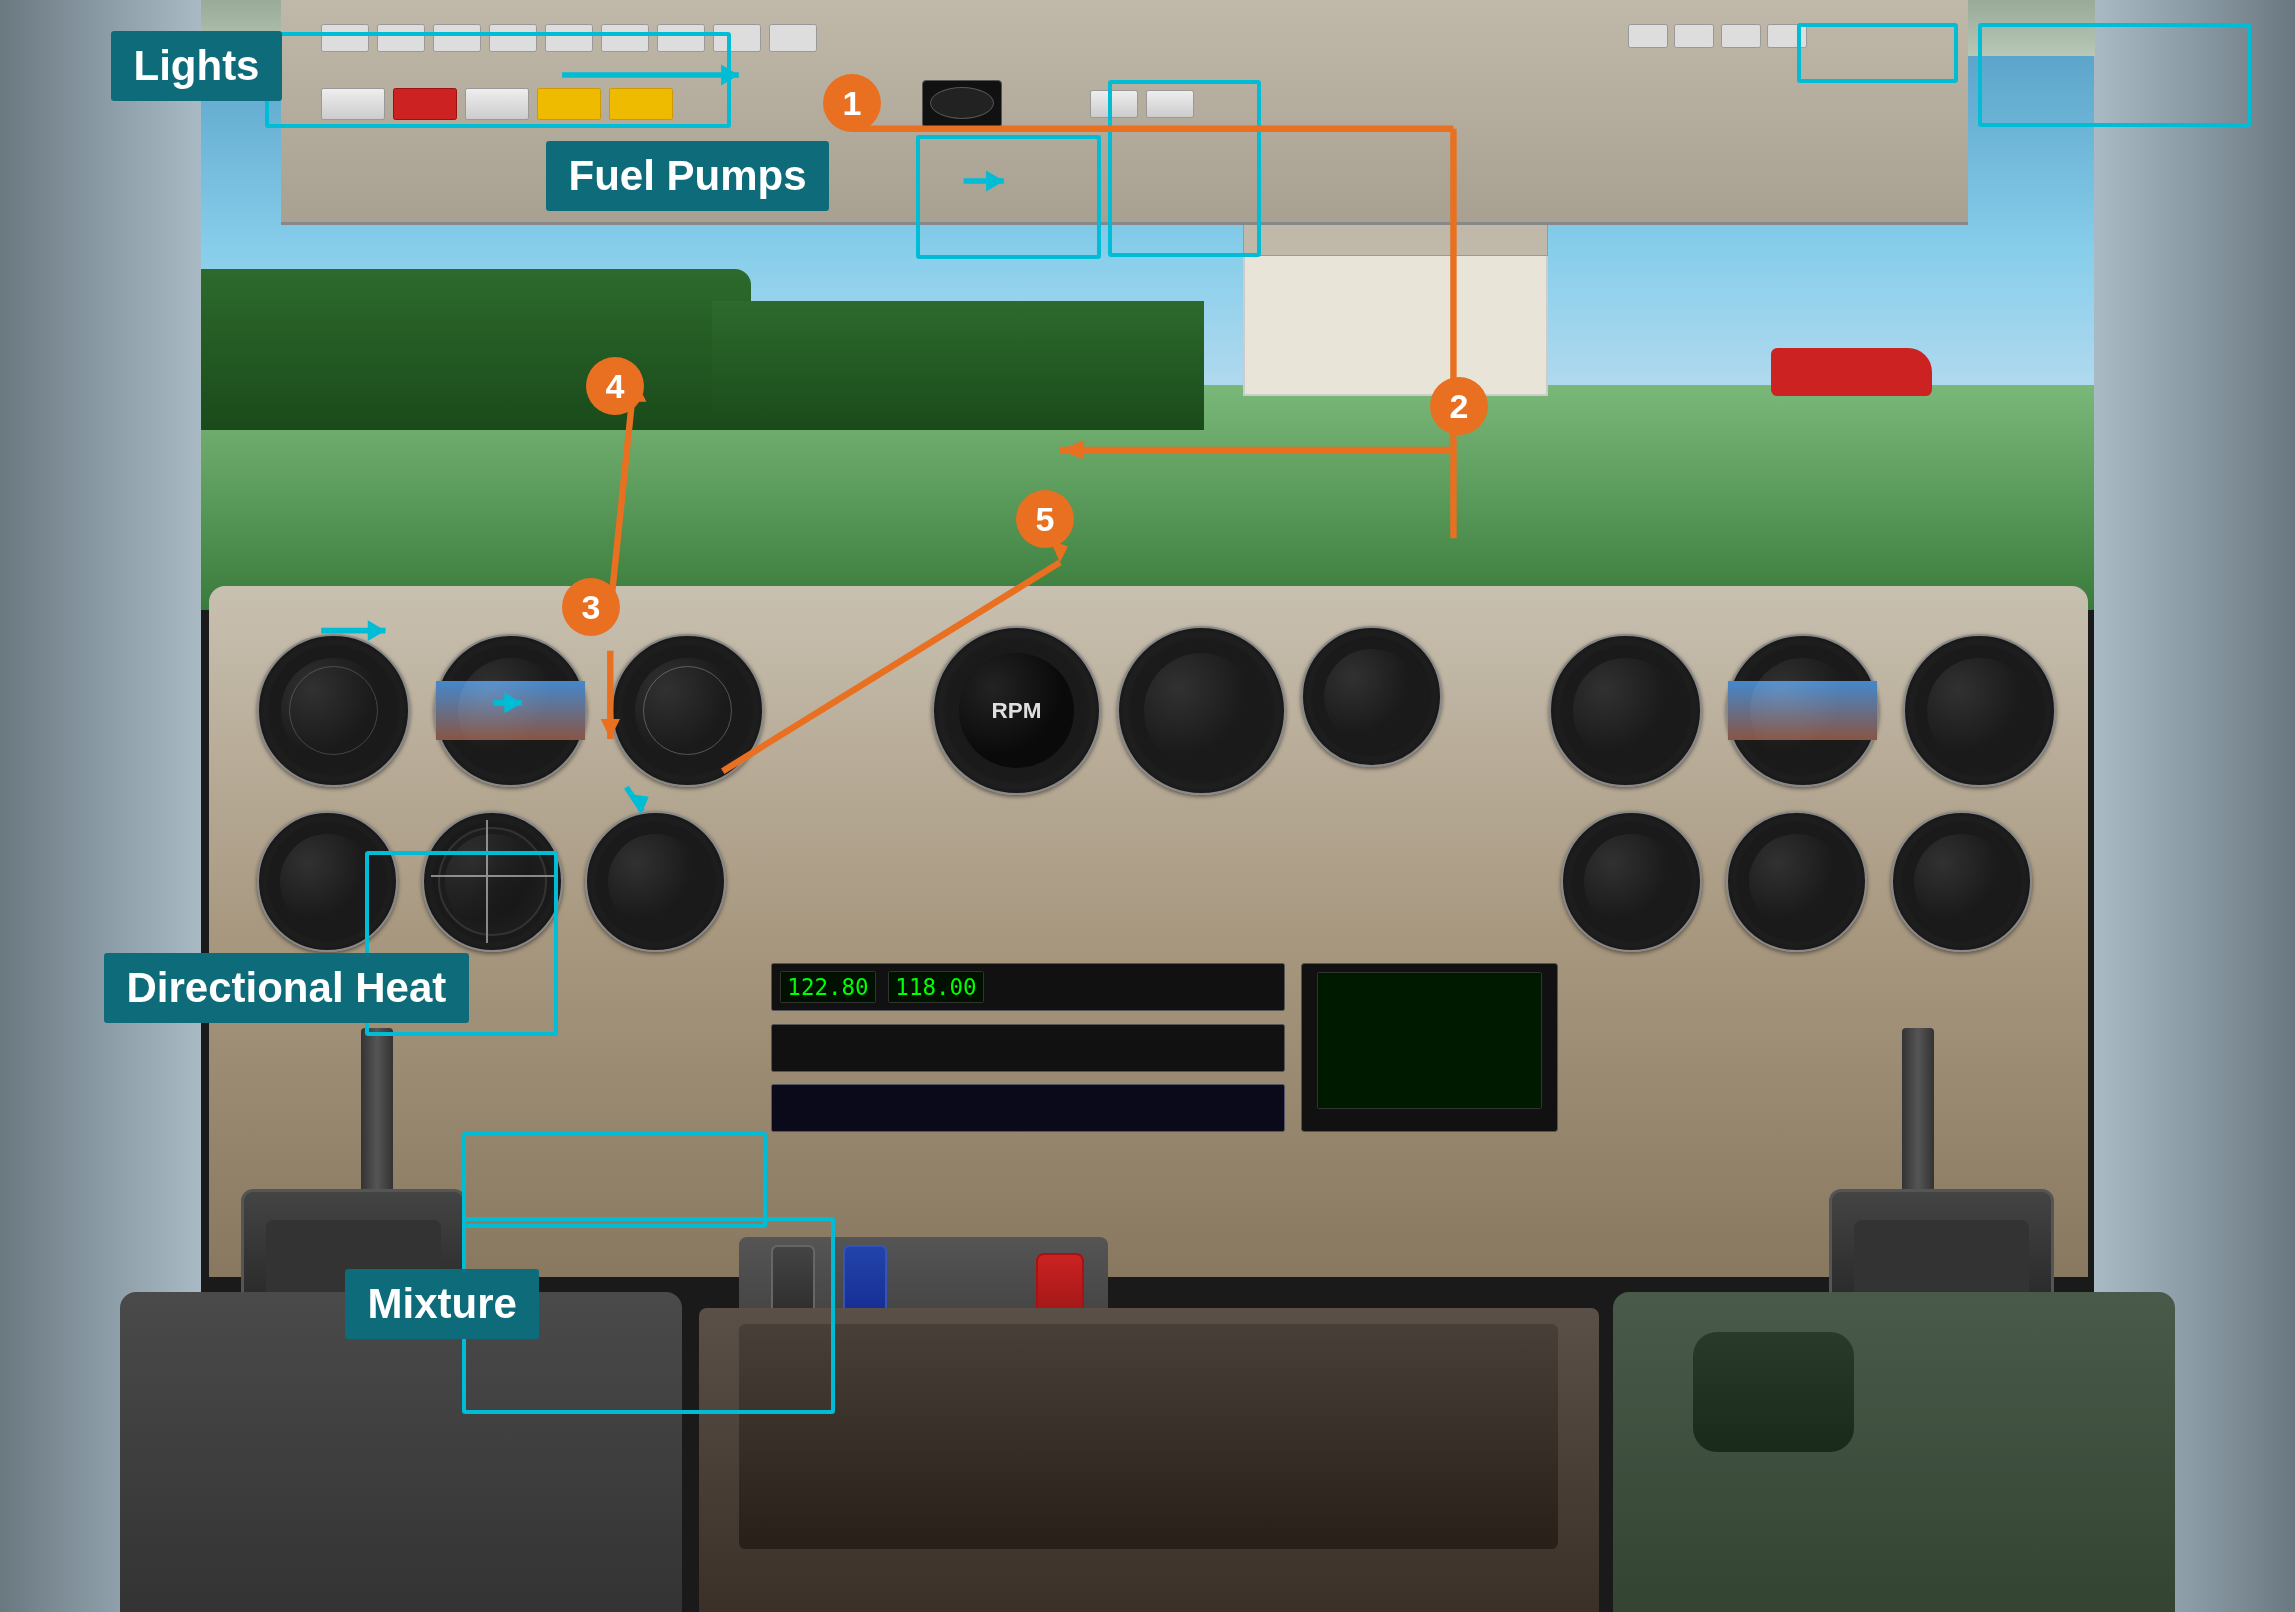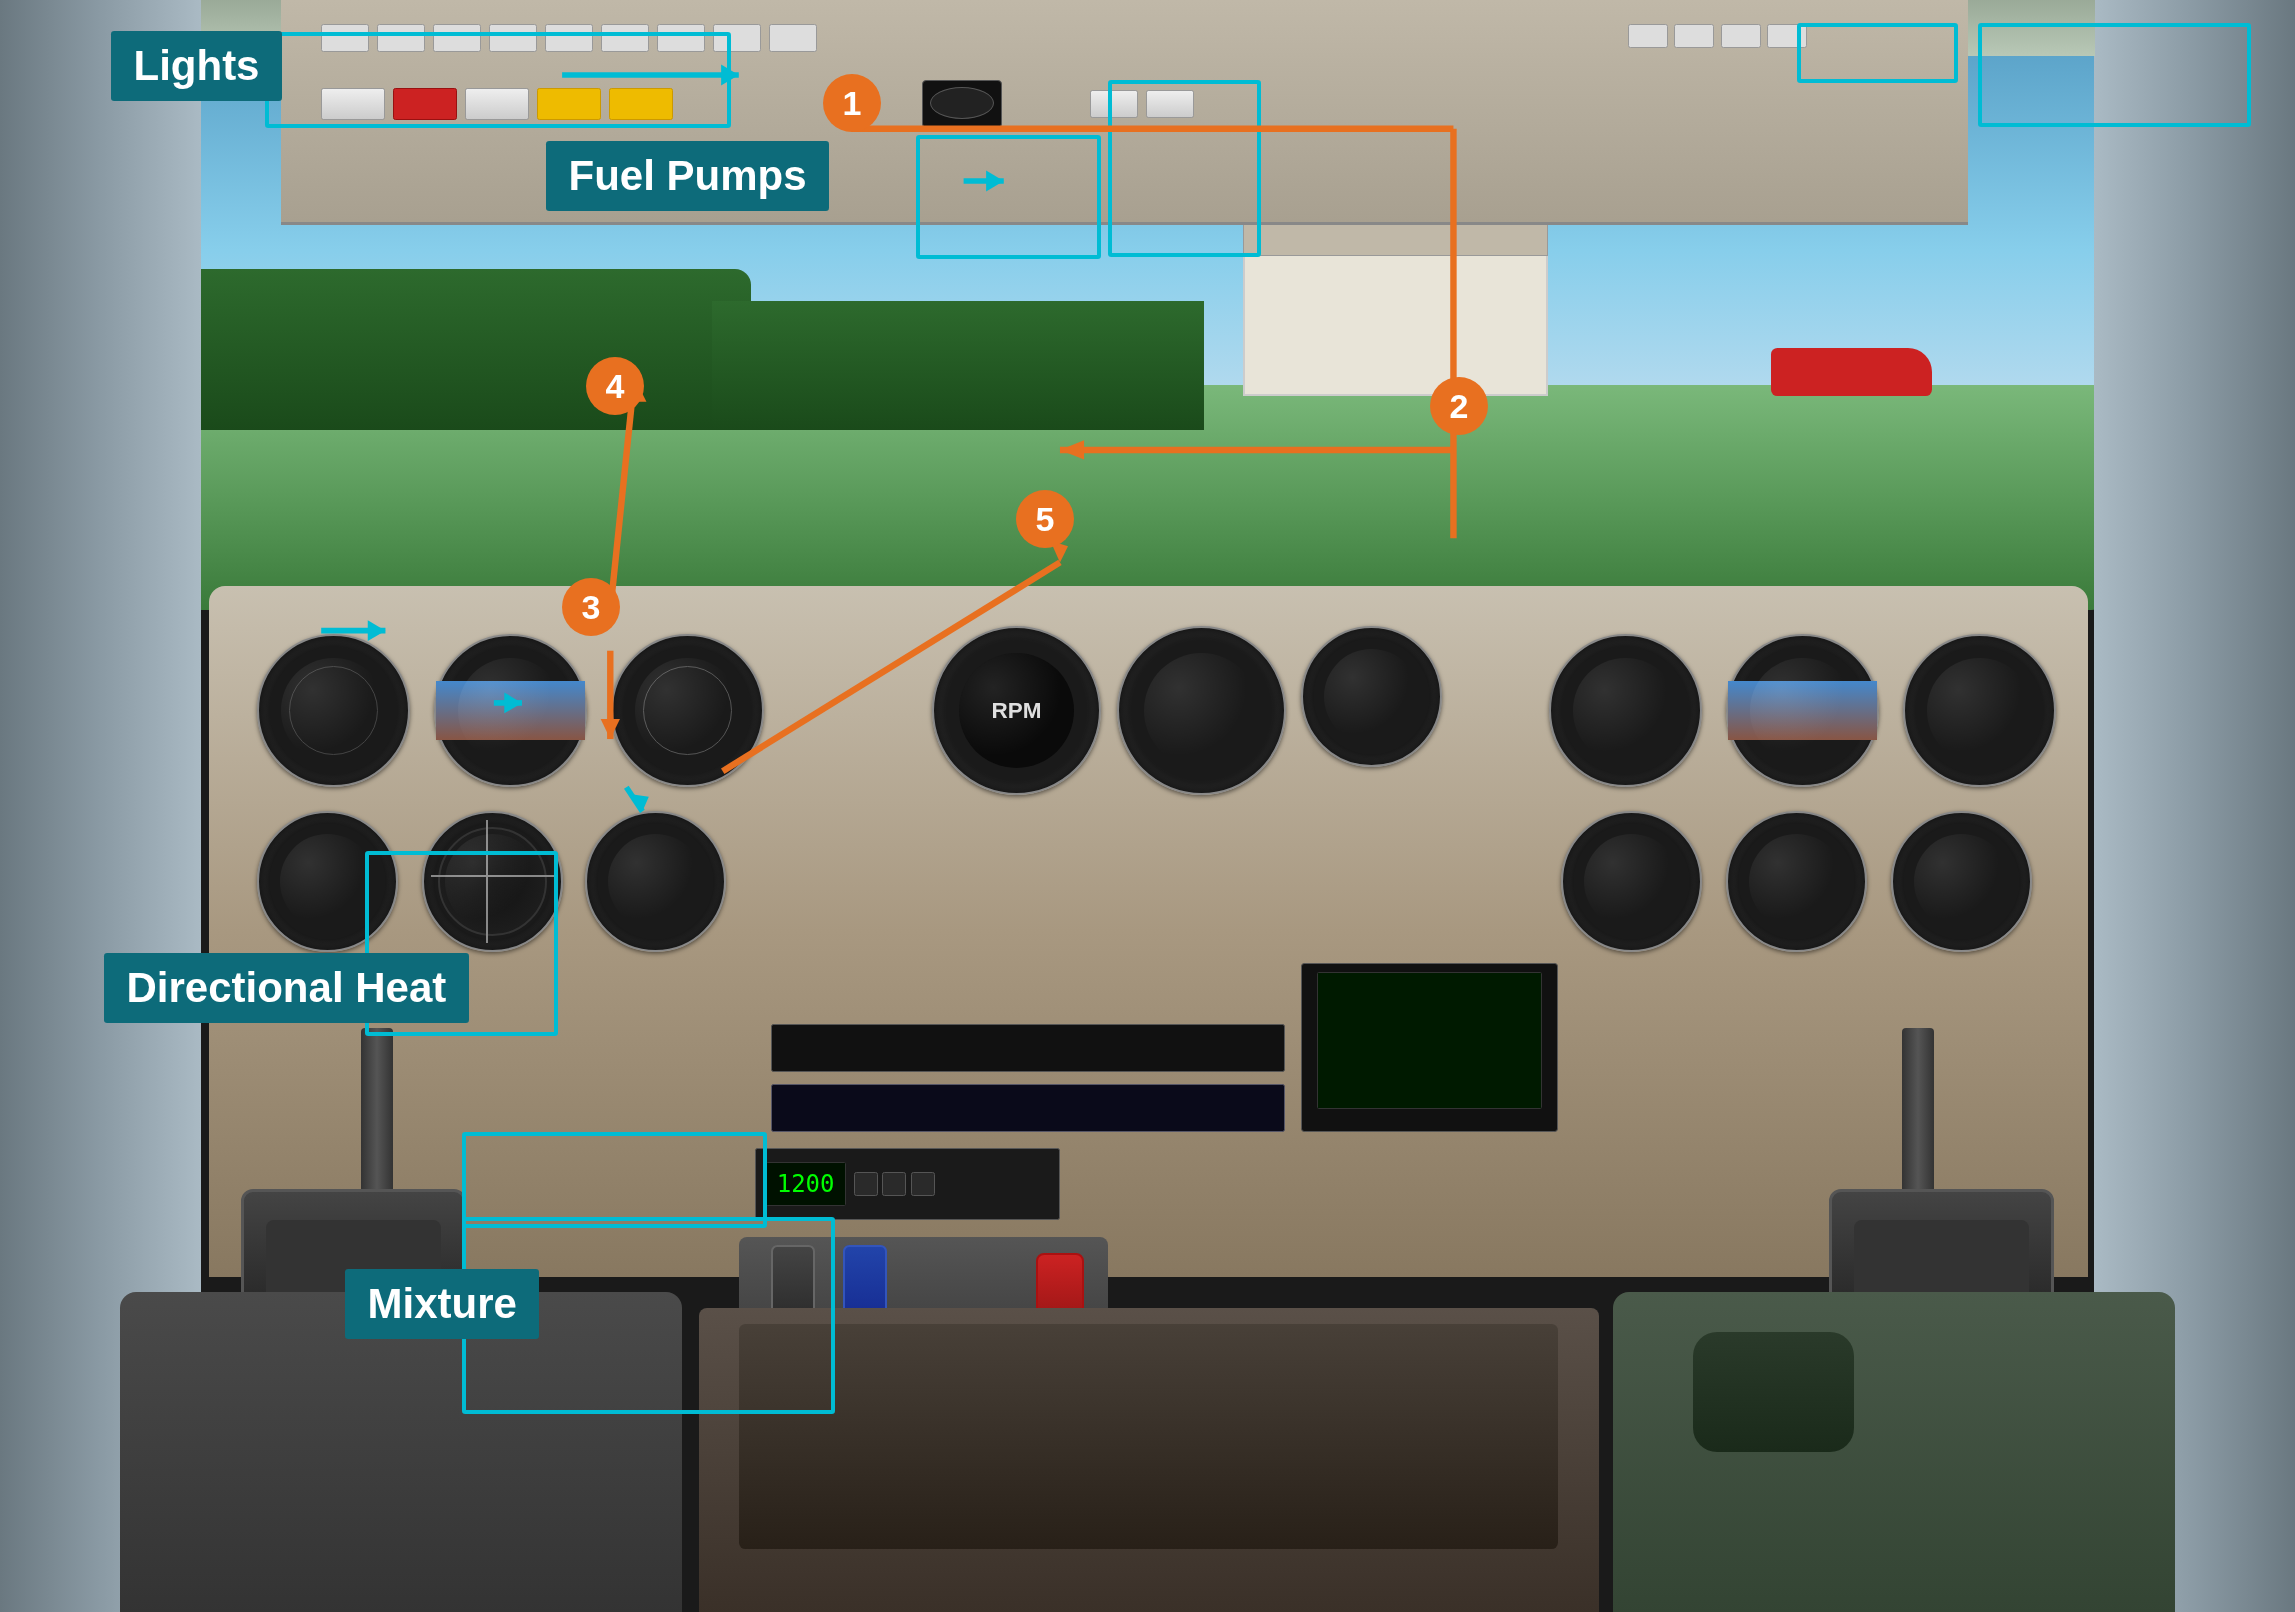--- a/index.html
+++ b/index.html
@@ -221,35 +221,31 @@
       <div class="instrument" style="width:153px;height:153px;top:48px;right:386px;"></div>
       <div class="instrument" style="width:153px;height:153px;top:48px;right:209px;">
         <div style="position:absolute;top:30%;left:0;width:100%;height:40%;background:linear-gradient(180deg,#4488cc,#885544);"></div>
       </div>
       <div class="instrument" style="width:153px;height:153px;top:48px;right:32px;"></div>
 
       <div class="instrument" style="width:141px;height:141px;top:225px;right:386px;"></div>
       <div class="instrument" style="width:141px;height:141px;top:225px;right:221px;"></div>
       <div class="instrument" style="width:141px;height:141px;top:225px;right:56px;"></div>
 
+      <div style="position:absolute;top:377px;left:562px;width:514px;height:48px;background:#111;border:1.6px solid #555;border-radius:2.4px;display:flex;align-items:center;padding:0 8px;gap:12px;">
+        <div style="width:96px;height:32px;background:#001100;border:0.8px solid #333;border-radius:1.6px;display:flex;align-items:center;justify-content:center;color:#00ff00;font-size:22.5px;font-family:monospace;">122.80</div>
+        <div style="width:96px;height:32px;background:#001100;border:0.8px solid #333;border-radius:1.6px;display:flex;align-items:center;justify-content:center;color:#00ff00;font-size:22.5px;font-family:monospace;">118.00</div>
+      </div>
       <div style="position:absolute;top:438px;left:562px;width:514px;height:48px;background:#111;border:1.6px solid #555;border-radius:2.4px;"></div>
       <div style="position:absolute;top:498px;left:562px;width:514px;height:48px;background:#0a0a1a;border:1.6px solid #556;border-radius:2.4px;"></div>
 
       <div style="position:absolute;top:377px;left:1092px;width:257px;height:169px;background:#111;border:1.6px solid #555;border-radius:3.2px;">
         <div style="width:225px;height:137px;background:#001a00;border:0.8px solid #333;margin:8px auto;border-radius:1.6px;"></div>
       </div>
 
-      <div style="position:absolute;top:562px;left:546px;width:305px;height:72px;background:#1a1a1a;border:1.6px solid #555;border-radius:2.4px;display:flex;align-items:center;padding:0 9.6px;gap:8px;">
-        <div style="width:80px;height:44px;background:#001100;border:0.8px solid #333;border-radius:1.6px;display:flex;align-items:center;justify-content:center;color:#00ff00;font-size:24px;font-family:monospace;">1200</div>
-        <div style="display:flex;gap:4.8px;">
-          <div style="width:24px;height:24px;background:#2a2a2a;border:0.8px solid #555;border-radius:2.4px;"></div>
-          <div style="width:24px;height:24px;background:#2a2a2a;border:0.8px solid #555;border-radius:2.4px;"></div>
-          <div style="width:24px;height:24px;background:#2a2a2a;border:0.8px solid #555;border-radius:2.4px;"></div>
-        </div>
-      </div>
 
       <div style="position:absolute;top:651px;left:530px;width:369px;height:161px;background:linear-gradient(180deg,#555,#333);border-radius:8px;">
 
         <div style="position:absolute;right:24px;top:16px;width:48px;height:96px;background:linear-gradient(180deg,#cc2222,#881111);border-radius:8px;border:2.4px solid #aa1111;"></div>
 
         <div style="position:absolute;left:32px;top:8px;width:44px;height:104px;background:linear-gradient(180deg,#444,#222);border-radius:6.4px;border:2.4px solid #666;"></div>
 
         <div style="position:absolute;left:104px;top:8px;width:44px;height:104px;background:linear-gradient(180deg,#2244aa,#112288);border-radius:6.4px;border:2.4px solid #3355bb;"></div>
       </div>
 

